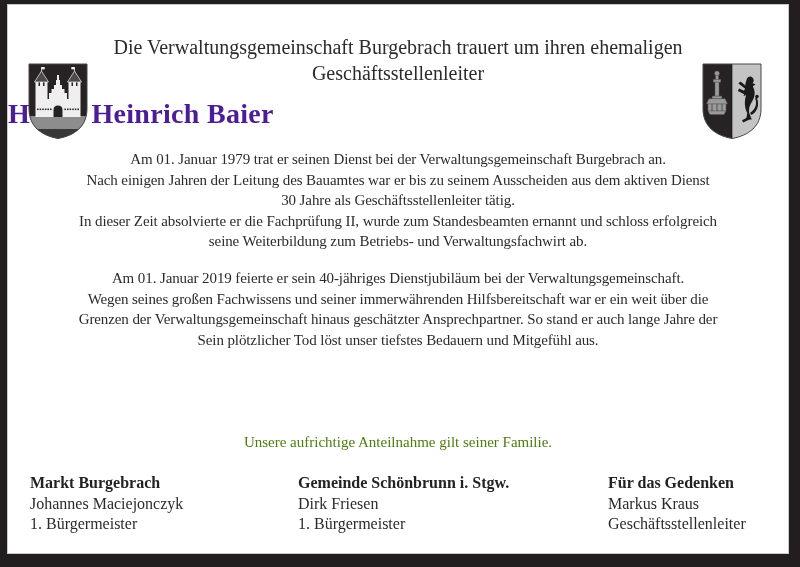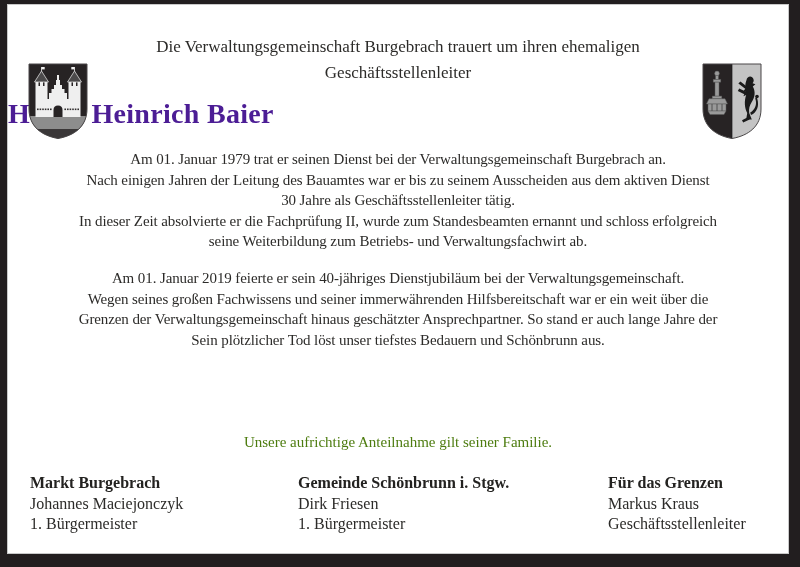--- a/index.html
+++ b/index.html
@@ -6,21 +6,21 @@
   body{
     width:800px;height:567px;position:relative;overflow:hidden;
     background:#221e1f;
     font-family:"Liberation Serif", serif;
   }
   .page{
     position:absolute;left:7px;top:4px;width:782px;height:550px;
     box-sizing:border-box;background:#ffffff;border:1px solid #c9c9c9;
   }
   .centerline{position:absolute;left:0;right:0;text-align:center;color:#2c2b29;}
-  .intro{font-size:17px;line-height:26px;white-space:nowrap;}
+  .intro{font-size:20px;line-height:26px;white-space:nowrap;}
   .intro1{top:29px}
   .intro2{top:55px}
   .deceased{
     position:absolute;top:93px;left:0;right:0;
     font-size:28px;font-weight:bold;line-height:32px;color:#4c1d95;letter-spacing:.3px;
   }
   .coa{position:absolute;top:58px}
   .coa-left{left:20px}
   .coa-right{left:694px}
   .para{position:absolute;left:0;right:0;text-align:center;font-size:15px;line-height:20.5px;color:#2c2b29;letter-spacing:-.1px}
@@ -139,37 +139,37 @@
     <div class="ln">Nach einigen Jahren der Leitung des Bauamtes war er bis zu seinem Ausscheiden aus dem aktiven Dienst</div>
     <div class="ln">30 Jahre als Geschäftsstellenleiter tätig.</div>
     <div class="ln">In dieser Zeit absolvierte er die Fachprüfung II, wurde zum Standesbeamten ernannt und schloss erfolgreich</div>
     <div class="ln">seine Weiterbildung zum Betriebs- und Verwaltungsfachwirt ab.</div>
   </div>
 
   <div class="para p2">
     <div class="ln">Am 01. Januar 2019 feierte er sein 40-jähriges Dienstjubiläum bei der Verwaltungsgemeinschaft.</div>
     <div class="ln">Wegen seines großen Fachwissens und seiner immerwährenden Hilfsbereitschaft war er ein weit über die</div>
     <div class="ln">Grenzen der Verwaltungsgemeinschaft hinaus geschätzter Ansprechpartner. So stand er auch lange Jahre der</div>
-    <div class="ln">Sein plötzlicher Tod löst unser tiefstes Bedauern und Schönbrunn aus.</div>
+    <div class="ln">Sein plötzlicher Tod löst unser tiefstes Bedauern und Mitgefühl aus.</div>
   </div>
 
 
   <div class="condolence">Unsere aufrichtige Anteilnahme gilt seiner Familie.</div>
 
   <div class="sigs">
     <div class="sig sig1">
       <div class="org">Markt Burgebrach</div>
       <div class="nm">Johannes Maciejonczyk</div>
       <div class="role">1. Bürgermeister</div>
     </div>
     <div class="sig sig2">
       <div class="org">Gemeinde Schönbrunn i. Stgw.</div>
       <div class="nm">Dirk Friesen</div>
       <div class="role">1. Bürgermeister</div>
     </div>
     <div class="sig sig3">
-      <div class="org">Für das Grenzen</div>
+      <div class="org">Für das Gedenken</div>
       <div class="nm">Markus Kraus</div>
       <div class="role">Geschäftsstellenleiter</div>
     </div>
   </div>
 
 </div>
 
 </body></html>

